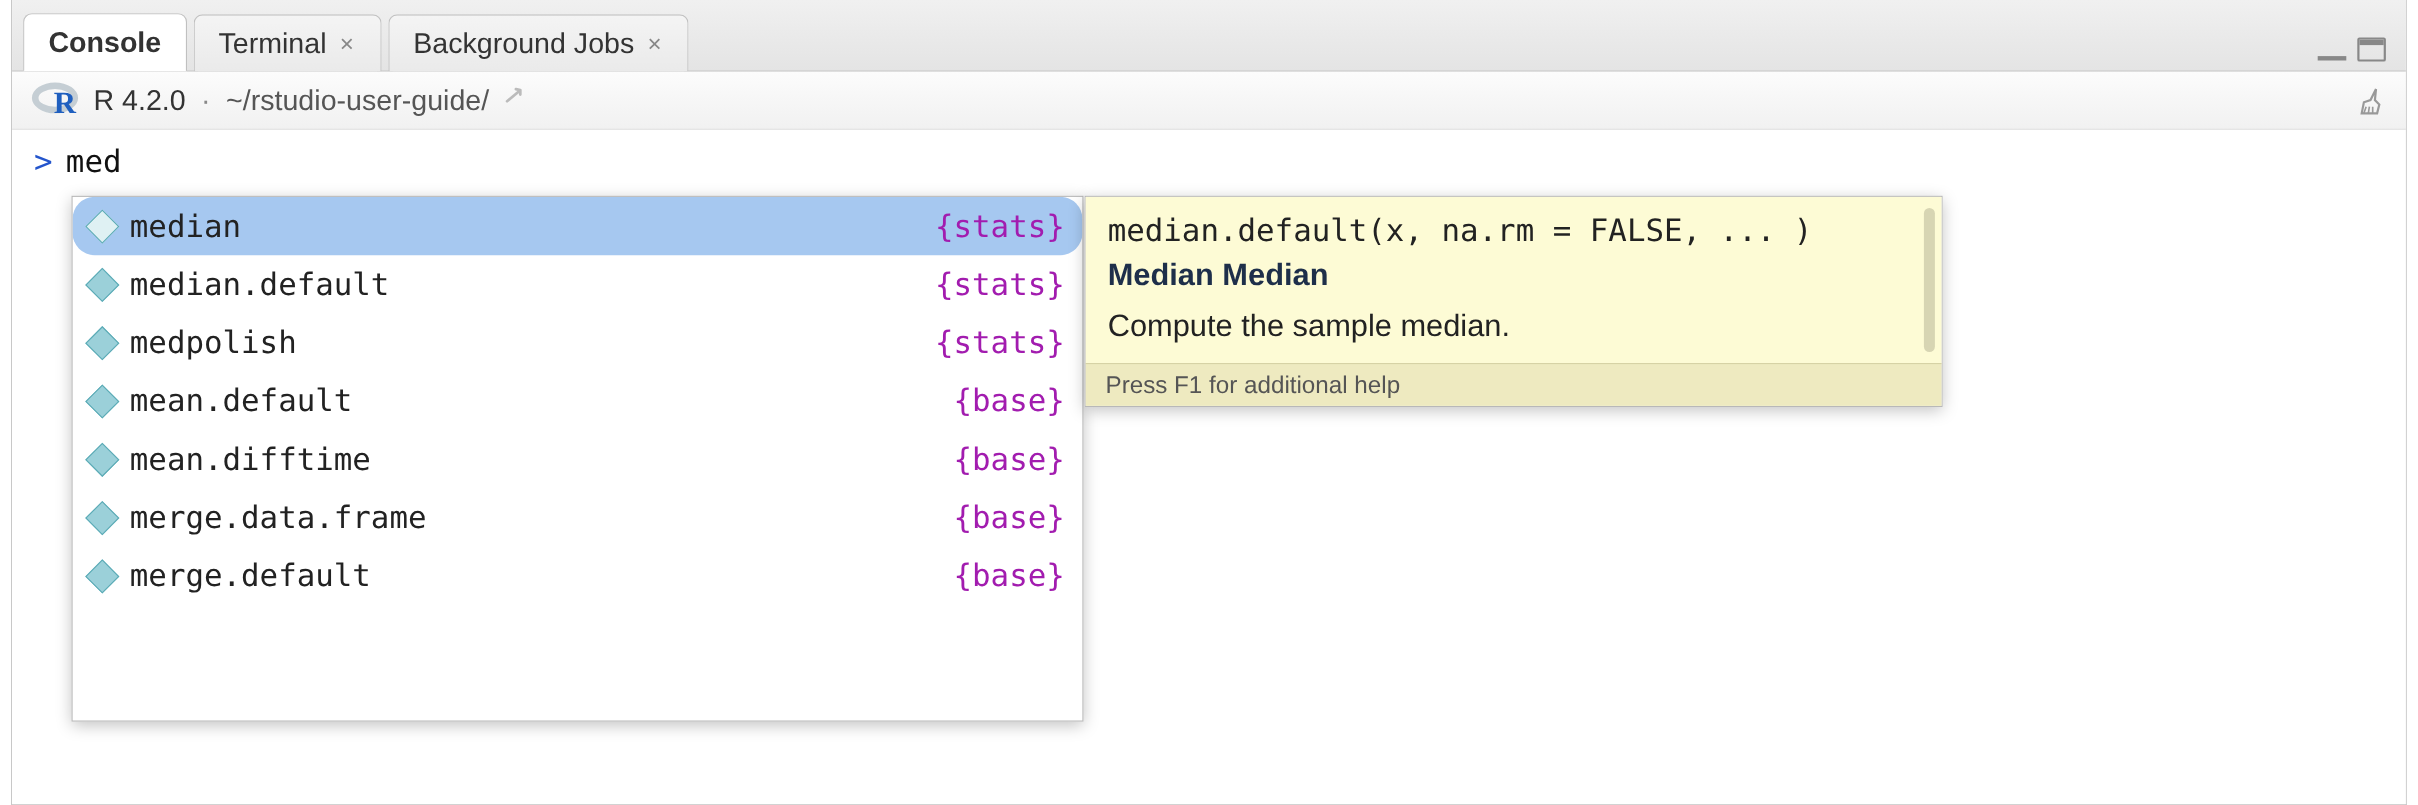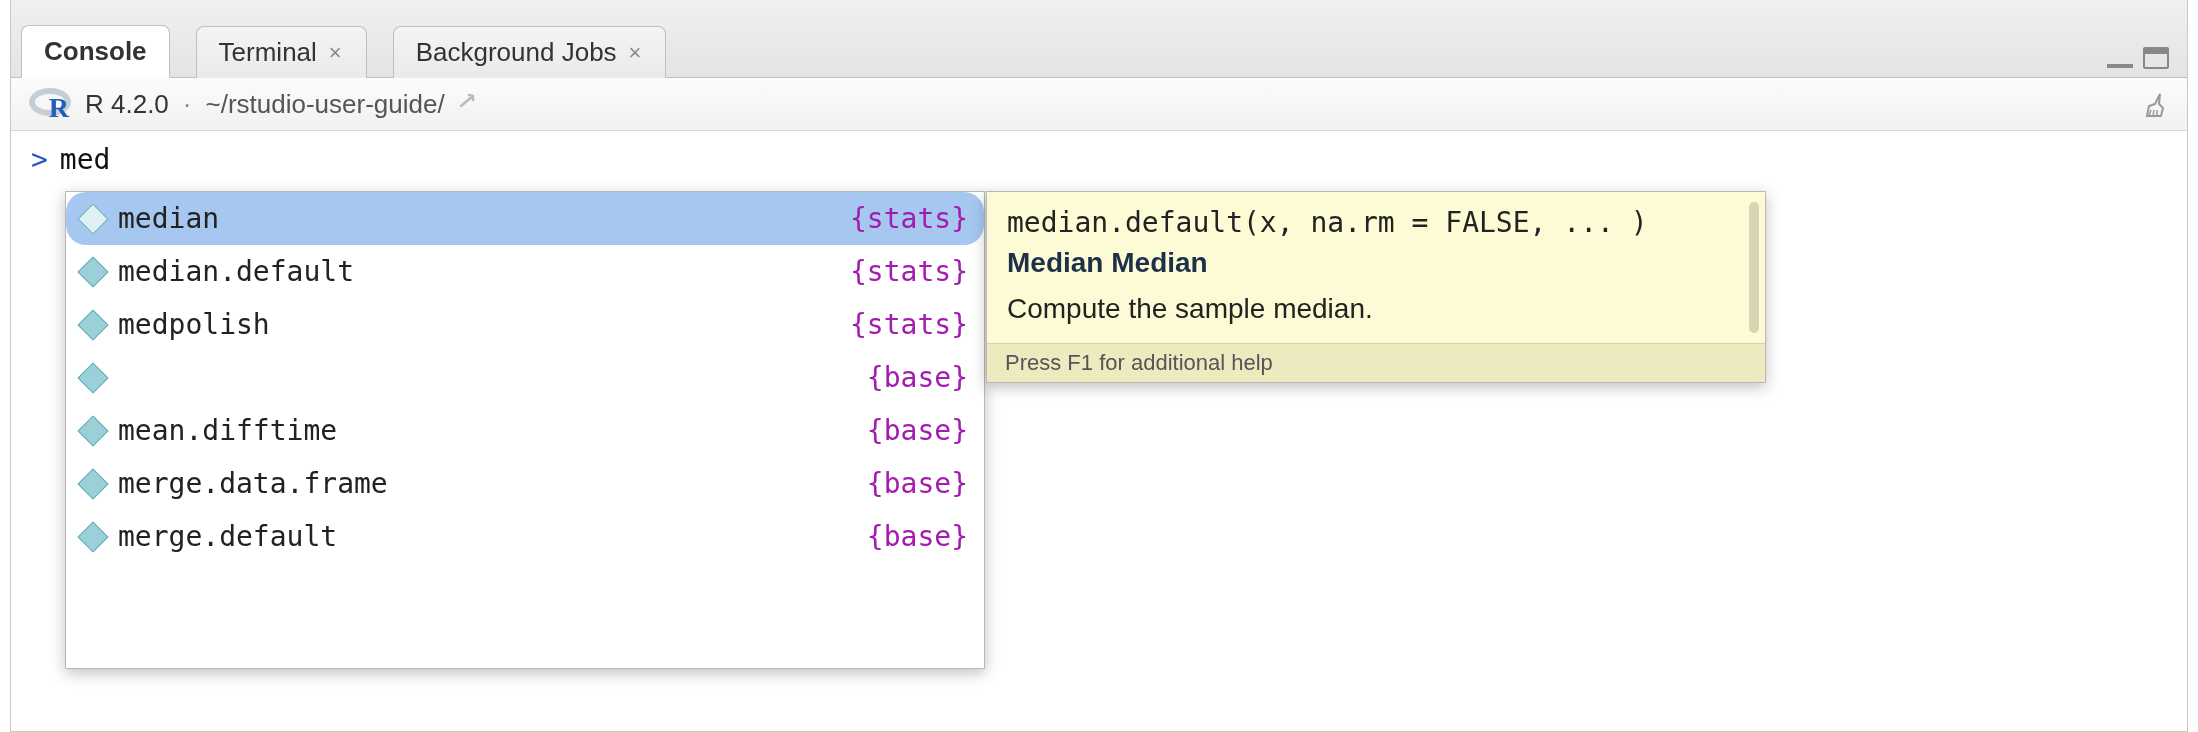--- a/index.html
+++ b/index.html
@@ -23,23 +23,22 @@
       display: flex;
       flex-direction: column;
       margin: 0 10px;
     }
     .tab-bar {
       display: flex;
       align-items: flex-end;
       background: linear-gradient(#f0f0f0, #e4e4e4);
       border-bottom: 1px solid #c0c0c0;
       padding: 8px 10px 0 10px;
-      height: 78px;
-      position: relative;
-      gap: 20px;
+      height: 65px;
+      position: relative;
     }
     .tab {
       display: flex;
       align-items: center;
       gap: 10px;
       padding: 10px 22px 10px 22px;
       font-size: 26px;
       color: #333;
       border: 1px solid #c0c0c0;
       border-bottom: none;
@@ -348,20 +347,21 @@
             <span class="ac-name">median.default</span>
             <span class="ac-pkg">{stats}</span>
           </div>
           <div class="ac-item">
             <span class="ac-icon"></span>
             <span class="ac-name">medpolish</span>
             <span class="ac-pkg">{stats}</span>
           </div>
           <div class="ac-item">
             <span class="ac-icon"></span>
+            <span class="ac-name">mean.default</span>
             <span class="ac-pkg">{base}</span>
           </div>
           <div class="ac-item">
             <span class="ac-icon"></span>
             <span class="ac-name">mean.difftime</span>
             <span class="ac-pkg">{base}</span>
           </div>
           <div class="ac-item">
             <span class="ac-icon"></span>
             <span class="ac-name">merge.data.frame</span>

